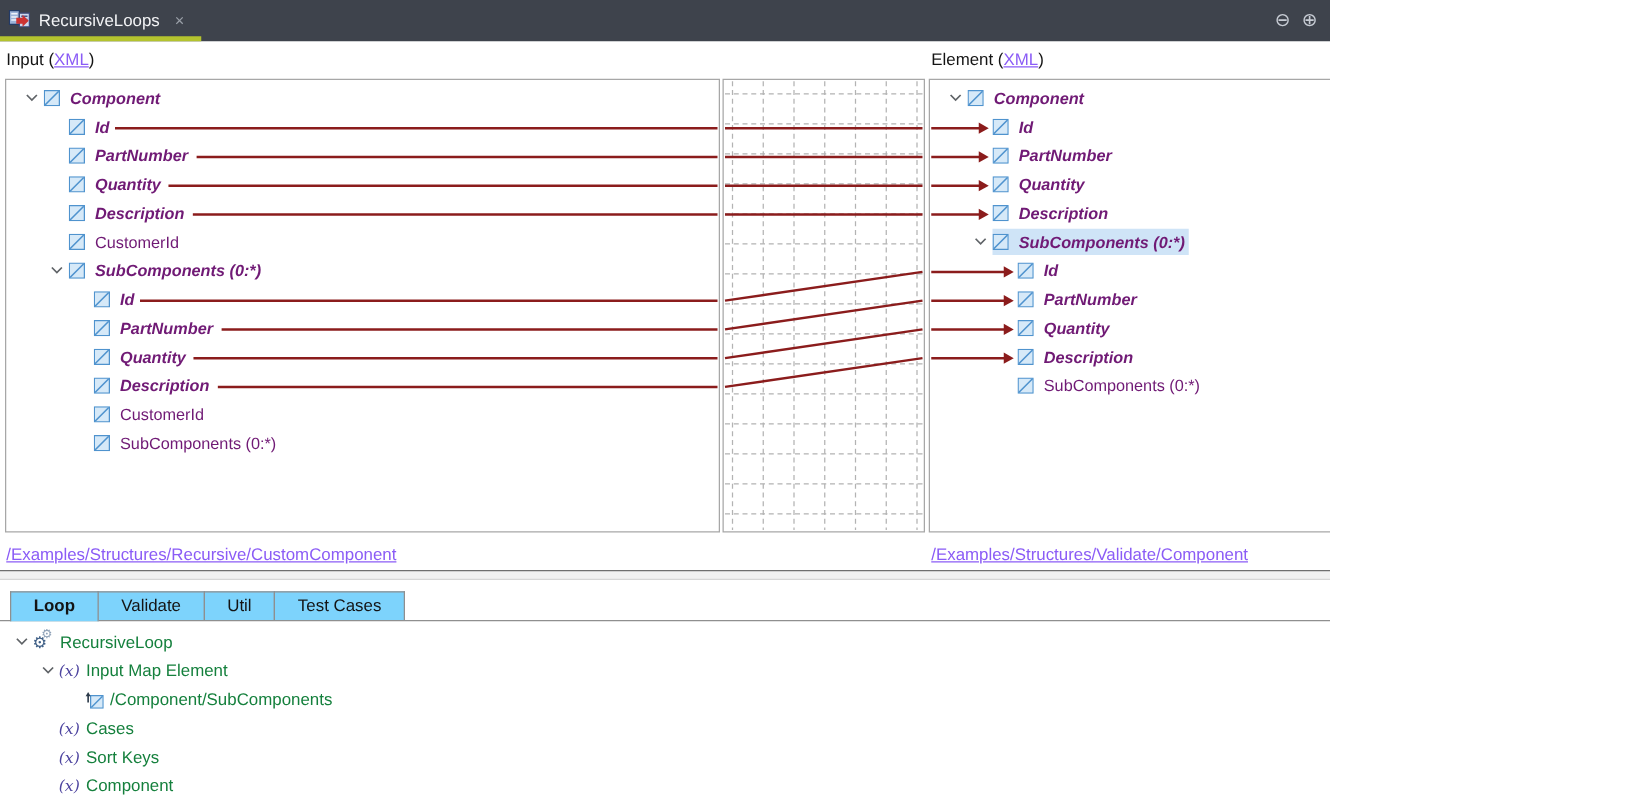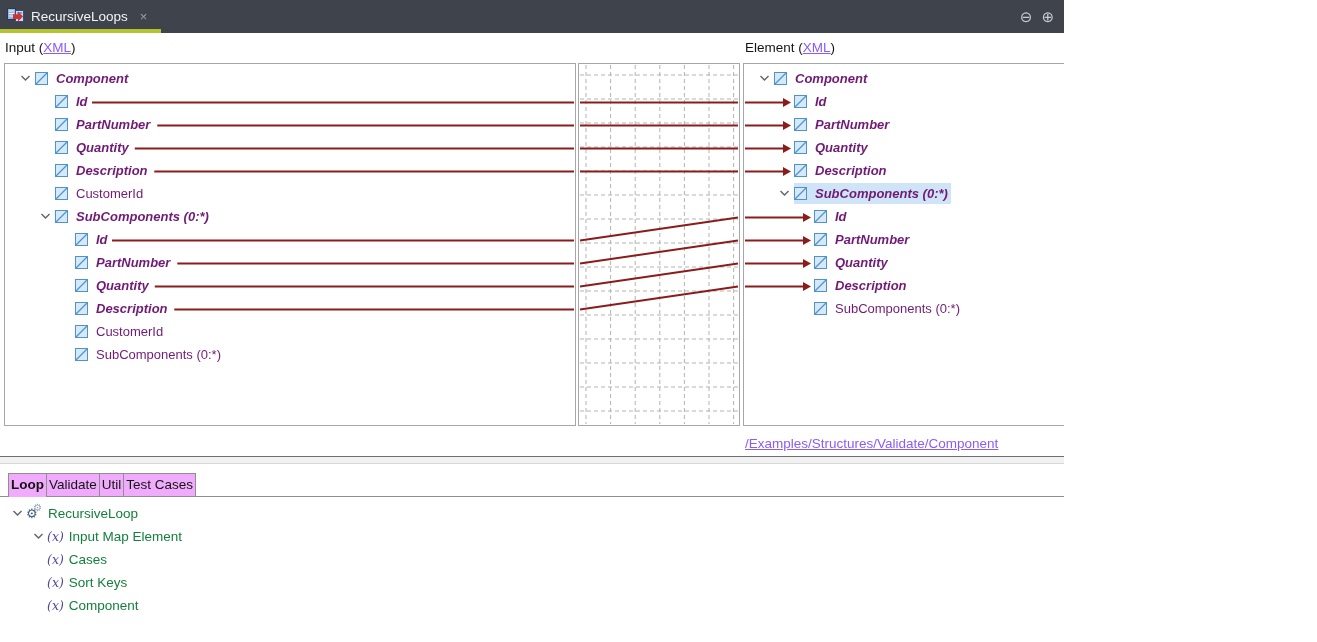--- a/index.html
+++ b/index.html
@@ -50,22 +50,22 @@
   .path-link { position: absolute; top: 6px; font-size: 13.5px; white-space: nowrap; }
   .path-input { left: 5px; }
   .path-output { left: 745px; }
 
   
   .splitter { height: 8px; background: #f1f1f1; border-top: 1px solid #6f6f6f; border-bottom: 1px solid #d6d6d6; cursor: row-resize; }
 
   
   .bottom-tabs { display: flex; align-items: flex-end; padding: 7px 0 0 8px; border-bottom: 1px solid #8f8f8f; height: 33px; }
   .btab {
-    border: 1px solid #8f8f8f; border-bottom: none; background: #f0abfc;
-    padding: 3px 2px 4px; margin-right: -1px; font-size: 13.5px; cursor: pointer; position: relative;
+    border: 1px solid #8f8f8f; border-bottom: none; background: #7dd3fc;
+    padding: 3px 18px 4px; margin-right: -1px; font-size: 13.5px; cursor: pointer; position: relative;
   }
   .btab.active { font-weight: bold; margin-bottom: -1px; padding-bottom: 5px; z-index: 2; }
 
   .bottom-tree { padding-top: 5px; }
   .btree-row { display: flex; align-items: center; height: 23px; white-space: nowrap; }
   .b-chev-slot { flex: 0 0 18px; display: flex; justify-content: center; align-items: center; }
   .b-icon { display: flex; align-items: center; margin-right: 5px; }
   .fx-icon { font-style: italic; color: #4f46a0; font-size: 12.5px; font-family: "DejaVu Serif", serif; }
   .gears-icon { position: relative; width: 17px; height: 17px; }
   .gear-a { position: absolute; left: 0; top: 2px; font-size: 13px; color: #3f5f86; line-height: 1; }
@@ -469,20 +469,21 @@
         <line x1="745" y1="201.5" x2="804" y2="201.5" stroke="#8b1c1c" stroke-width="2"></line>
         <polygon points="811,201.5 803,197 803,206" fill="#8b1c1c"></polygon>
         <line x1="174.265625" y1="247.5" x2="574" y2="247.5" stroke="#8b1c1c" stroke-width="2"></line>
         <line x1="580" y1="247.5" x2="738" y2="224.5" stroke="#8b1c1c" stroke-width="2"></line>
         <line x1="745" y1="224.5" x2="804" y2="224.5" stroke="#8b1c1c" stroke-width="2"></line>
         <polygon points="811,224.5 803,220 803,229" fill="#8b1c1c"></polygon>
       </svg>
   </div>
 
   <div class="paths-row">
+    <a class="path-link path-input">/Examples/Structures/Recursive/CustomComponent</a>
     <a class="path-link path-output">/Examples/Structures/Validate/Component</a>
   </div>
 
   <div class="splitter"></div>
 
   <div class="bottom-panel">
     <div class="bottom-tabs" id="bottom-tabs">
         <div class="btab active">Loop</div>
         <div class="btab">Validate</div>
         <div class="btab">Util</div>
@@ -505,20 +506,32 @@
           <span class="b-chev-slot">
             <svg width="11" height="7" viewBox="0 0 11 7">
               <path d="M1.5 1 L5.5 5 L9.5 1" fill="none" stroke="#606468" stroke-width="1.4"></path>
             </svg>
           </span>
           <span class="b-icon">
             <span class="fx-icon">(x)</span>
           </span>
           <span class="btree-label">Input Map Element</span>
         </div>
+        <div class="btree-row" style="padding-left: 50px;">
+          <span class="b-chev-slot"></span>
+          <span class="b-icon">
+            <svg width="15" height="14" viewBox="0 0 15 14">
+              <rect x="4.5" y="3.5" width="10" height="10" fill="#d6e9f8" stroke="#4f93ce"></rect>
+              <path d="M5 13 L14 4" stroke="#4f93ce" stroke-width="1.2"></path>
+              <path d="M2.5 9 L2.5 3.5" stroke="#2b3a4a" stroke-width="1.3"></path>
+              <polygon points="0.5,4 4.5,4 2.5,0.5" fill="#2b3a4a"></polygon>
+            </svg>
+          </span>
+          <span class="btree-label">/Component/SubComponents</span>
+        </div>
         <div class="btree-row" style="padding-left: 29px;">
           <span class="b-chev-slot"></span>
           <span class="b-icon">
             <span class="fx-icon">(x)</span>
           </span>
           <span class="btree-label">Cases</span>
         </div>
         <div class="btree-row" style="padding-left: 29px;">
           <span class="b-chev-slot"></span>
           <span class="b-icon">

